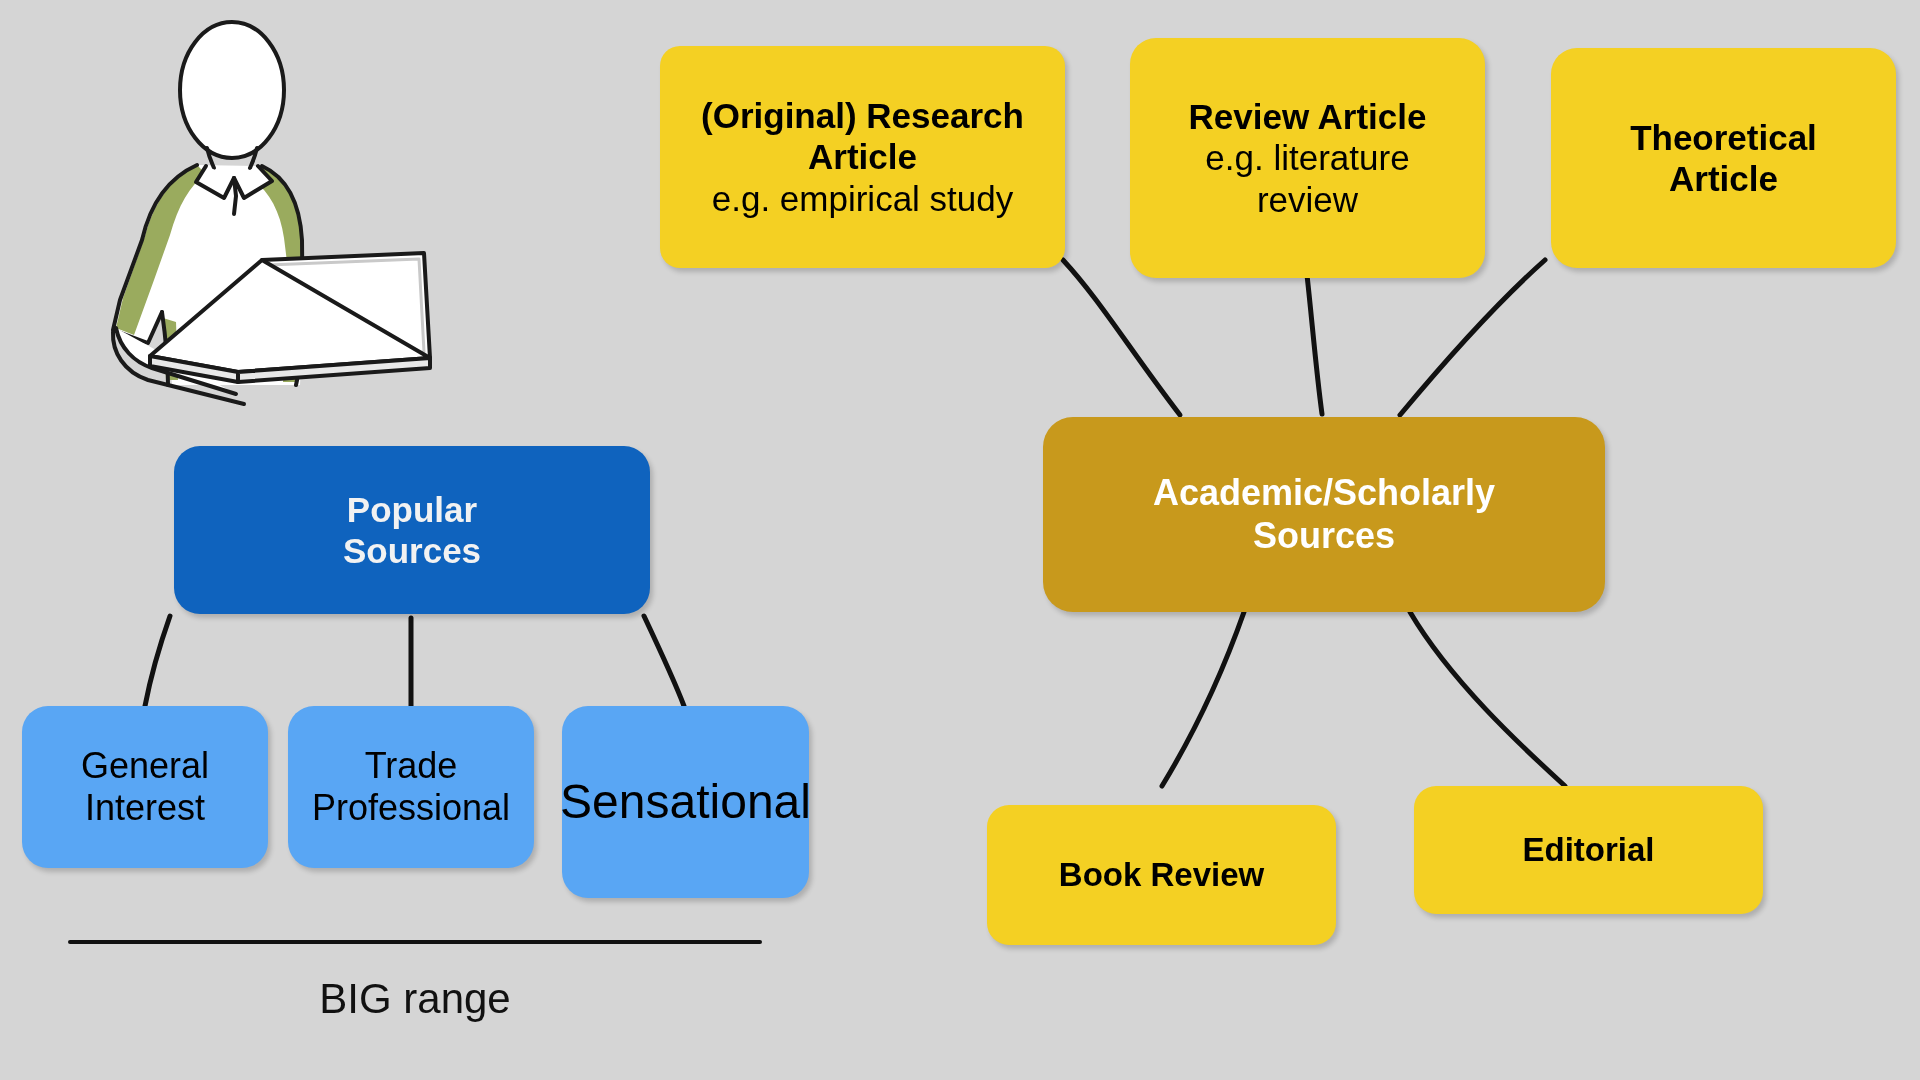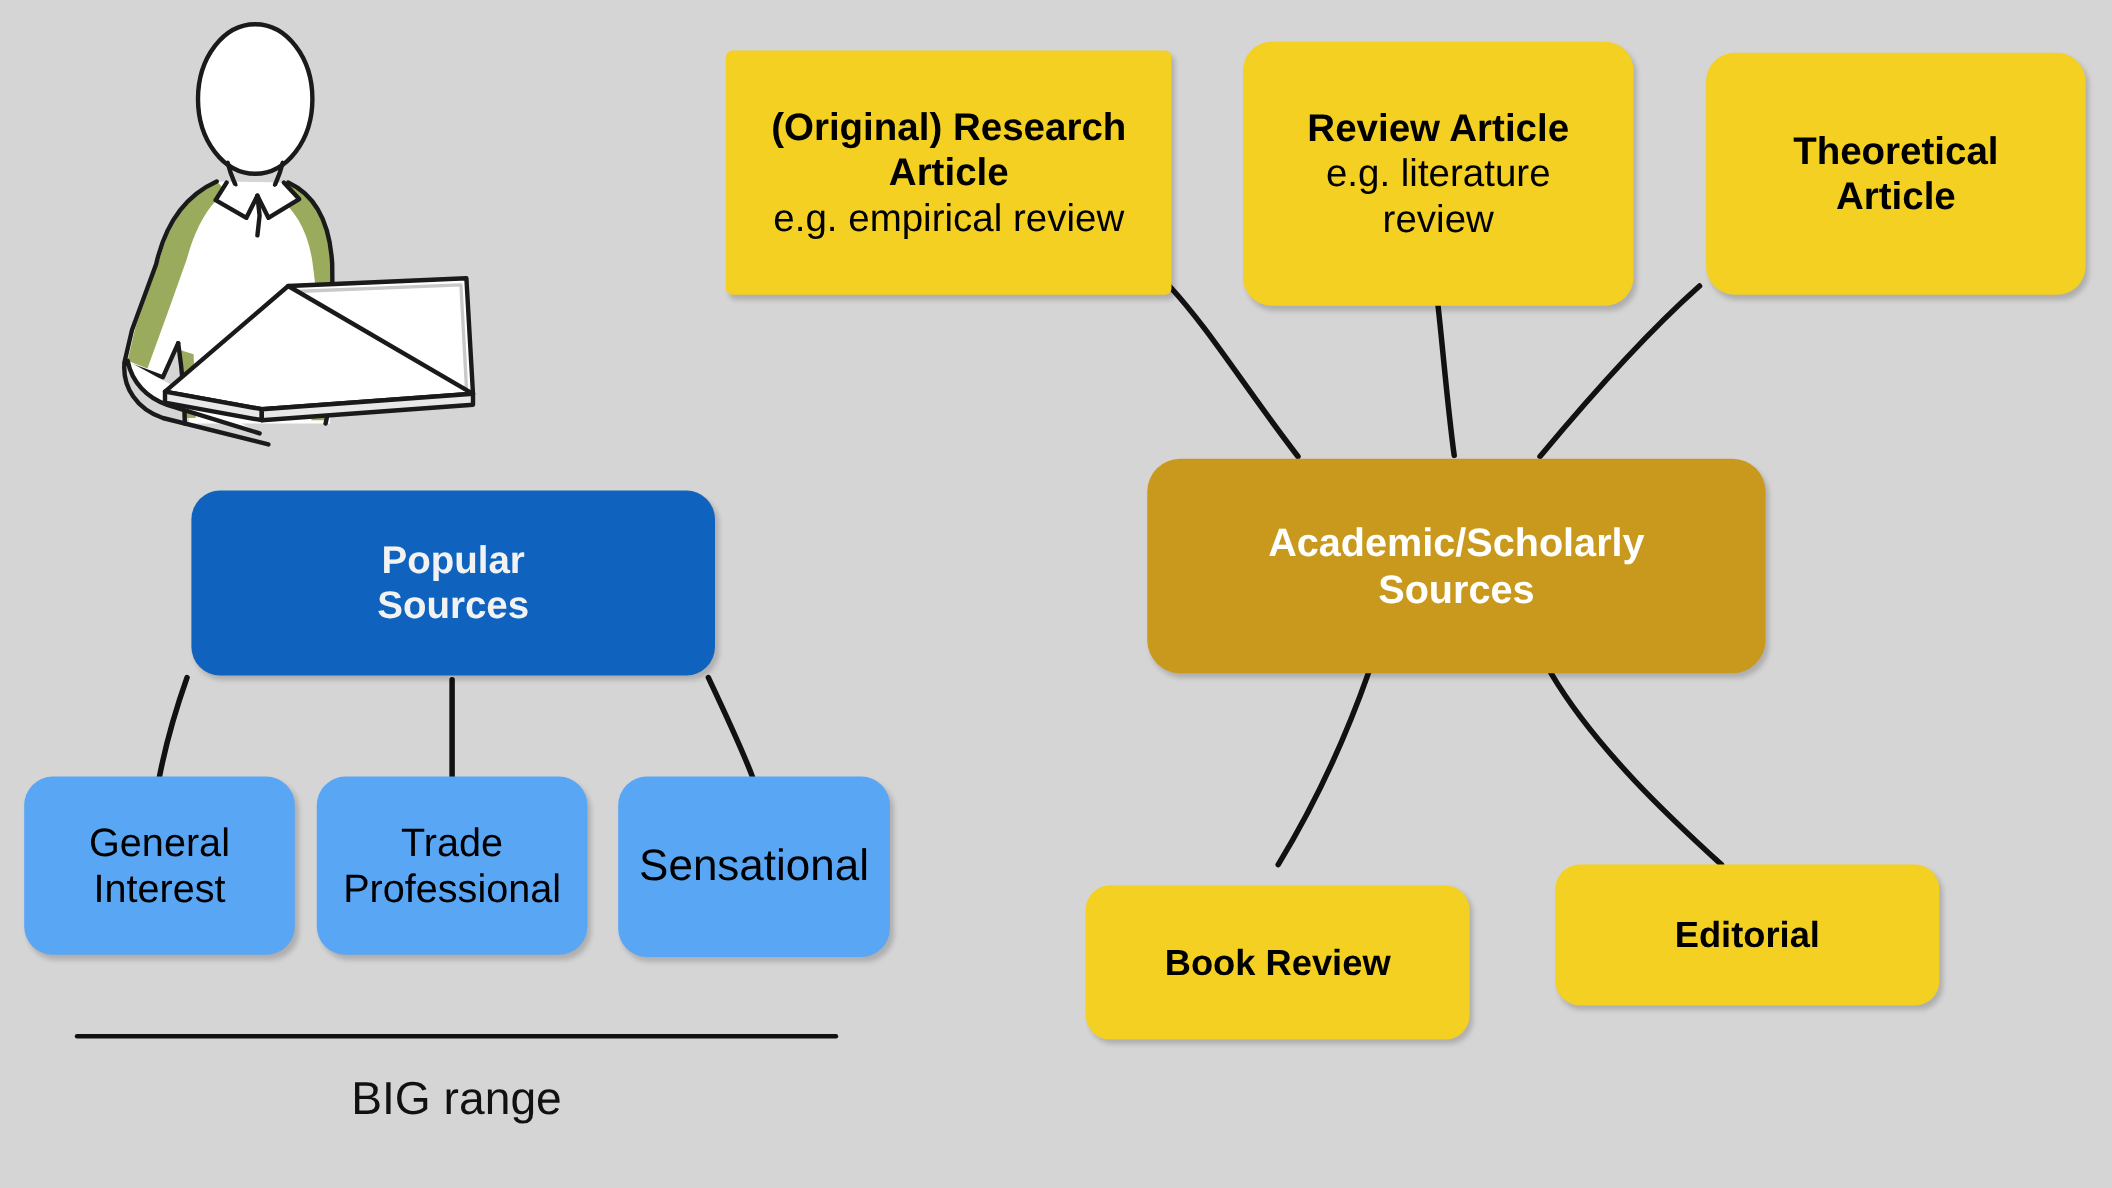--- a/index.html
+++ b/index.html
@@ -25,31 +25,31 @@
   }
   .node .title { font-weight: bold; }
   .node .sub   { font-weight: normal; }
 
   .yellow { background: #f4d023; color: #000; }
   .gold   { background: #c8991c; color: #fff; }
   .blue   { background: #0f63be; color: #f2f2f2; }
   .lblue  { background: #59a6f4; color: #000; }
 
   
-  #n-research    { left: 660px; top:  46px; width: 405px; height: 222px; padding: 0 14px; font-size: 35px; border-radius: 6px; }
+  #n-research    { left: 660px; top:  46px; width: 405px; height: 222px; padding: 0 14px; font-size: 35px; border-radius: 20px; }
   #n-review      { left: 1130px; top:  38px; width: 355px; height: 240px; padding: 0 28px; font-size: 35px; border-radius: 26px; }
   #n-theoretical { left: 1551px; top:  48px; width: 345px; height: 220px; padding: 0 14px; font-size: 35px; border-radius: 26px; }
   #n-academic    { left: 1043px; top: 417px; width: 562px; height: 195px; font-size: 36px; border-radius: 30px; }
   #n-bookreview  { left:  987px; top: 786px; width: 349px; height: 140px; font-size: 33px; border-radius: 22px; margin-top: 19px; }
   #n-editorial   { left: 1414px; top: 786px; width: 349px; height: 128px; font-size: 33px; border-radius: 22px; }
 
   #n-popular     { left: 174px; top: 446px; width: 476px; height: 168px; font-size: 35px; border-radius: 26px; }
   #n-general     { left:  22px; top: 706px; width: 246px; height: 162px; font-size: 36px; border-radius: 26px; }
   #n-trade       { left: 288px; top: 706px; width: 246px; height: 162px; font-size: 36px; border-radius: 26px; }
-  #n-sensational { left: 562px; top: 706px; width: 247px; height: 164px; font-size: 40px; border-radius: 26px; }
+  #n-sensational { left: 562px; top: 706px; width: 247px; height: 192px; font-size: 48px; border-radius: 26px; }
 
   
   #range-line {
     position: absolute; left: 68px; top: 940px; width: 694px; height: 4px;
     background: #111; border-radius: 2px;
   }
   #range-label {
     position: absolute; left: 68px; top: 975px; width: 694px;
     text-align: center; font-size: 42px; color: #111;
   }
@@ -123,21 +123,21 @@
 
       <path d="M411 618 C411 655 411 682 411 706"></path>
 
       <path d="M644 616 C660 650 675 682 684 706"></path>
     </g>
   </svg>
 
   <div class="node yellow" id="n-research">
     <div class="title">(Original) Research</div>
     <div class="title">Article</div>
-    <div class="sub">e.g. empirical review</div>
+    <div class="sub">e.g. empirical study</div>
   </div>
 
   <div class="node yellow" id="n-review">
     <div class="title">Review Article</div>
     <div class="sub">e.g. literature</div>
     <div class="sub">review</div>
   </div>
 
   <div class="node yellow" id="n-theoretical">
     <div class="title">Theoretical</div>

